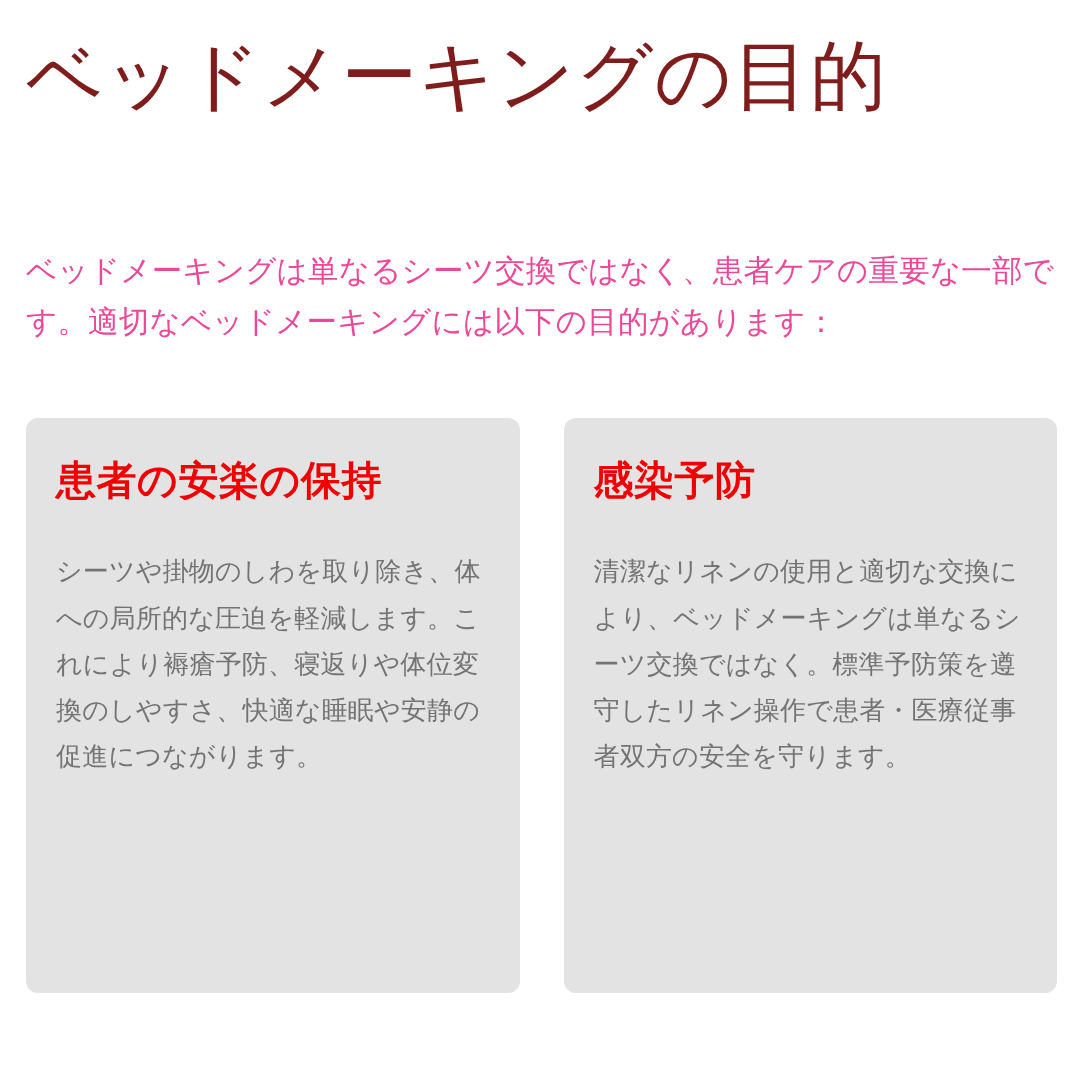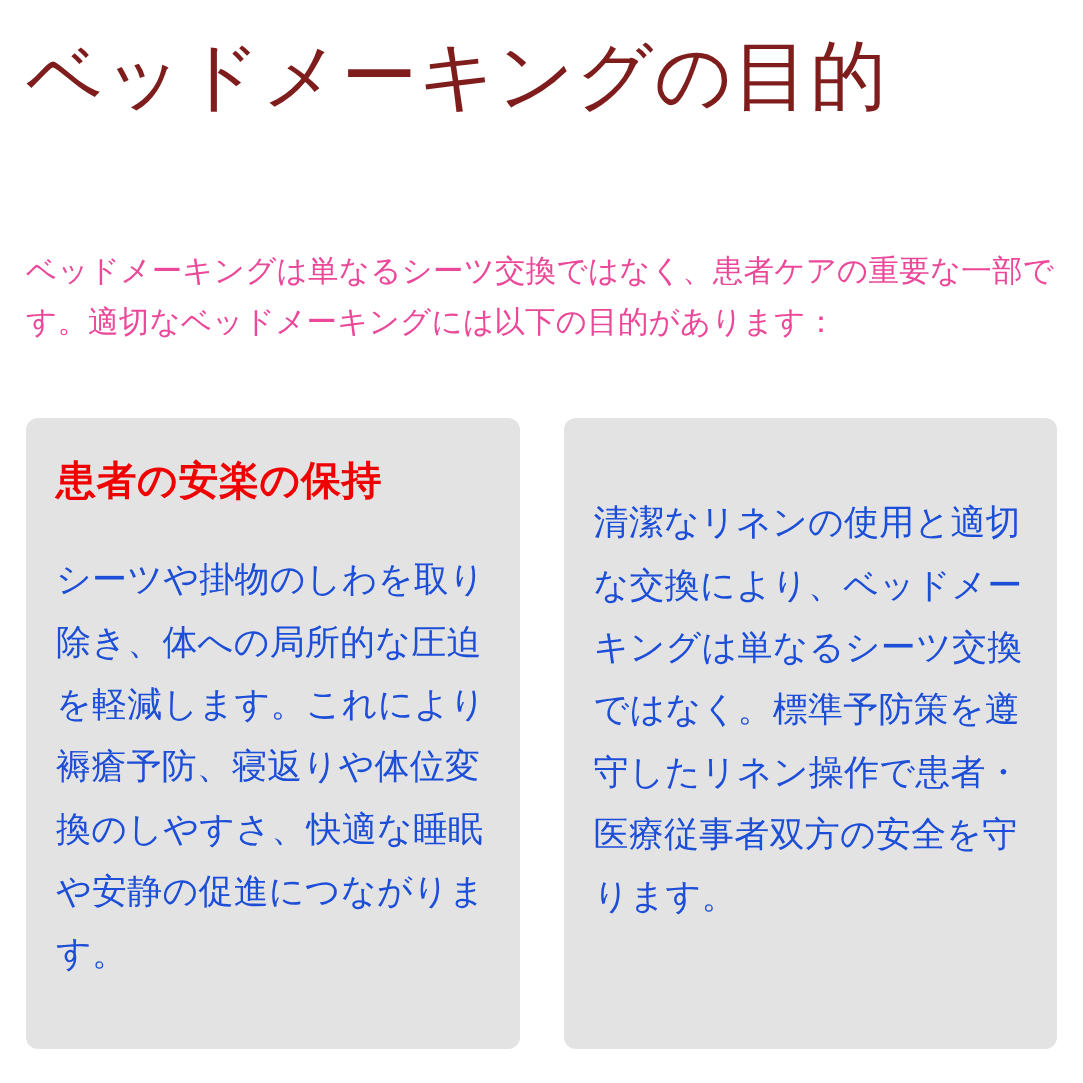--- a/index.html
+++ b/index.html
@@ -53,40 +53,41 @@
     min-height: 575px;
   }
   .card-title {
     font-size: 40px;
     line-height: 1.2;
     color: #f00000;
     margin: 0 0 44px 0;
     letter-spacing: 0.5px;
   }
   .card-body {
-    font-size: 35px;
+    font-size: 26px;
     line-height: 1.78;
-    color: #1d4ed8;
+    color: #737373;
     letter-spacing: 0.2px;
   }
 </style>
 </head>
 <body>
 
 <div class="page">
 
   <h1 class="page-title">ベッドメーキングの目的</h1>
 
   <p class="intro">ベッドメーキングは単なるシーツ交換ではなく、患者ケアの重要な一部です。適切なベッドメーキングには以下の目的があります：</p>
 
   <div class="cards">
 
     <div class="card">
       <h2 class="card-title">患者の安楽の保持</h2>
       <p class="card-body">シーツや掛物のしわを取り除き、体への局所的な圧迫を軽減します。これにより褥瘡予防、寝返りや体位変換のしやすさ、快適な睡眠や安静の促進につながります。</p>
     </div>
 
     <div class="card">
+      <h2 class="card-title">感染予防</h2>
       <p class="card-body">清潔なリネンの使用と適切な交換により、ベッドメーキングは単なるシーツ交換ではなく。標準予防策を遵守したリネン操作で患者・医療従事者双方の安全を守ります。</p>
     </div>
 
   </div>
 </div>
 
 </body></html>

